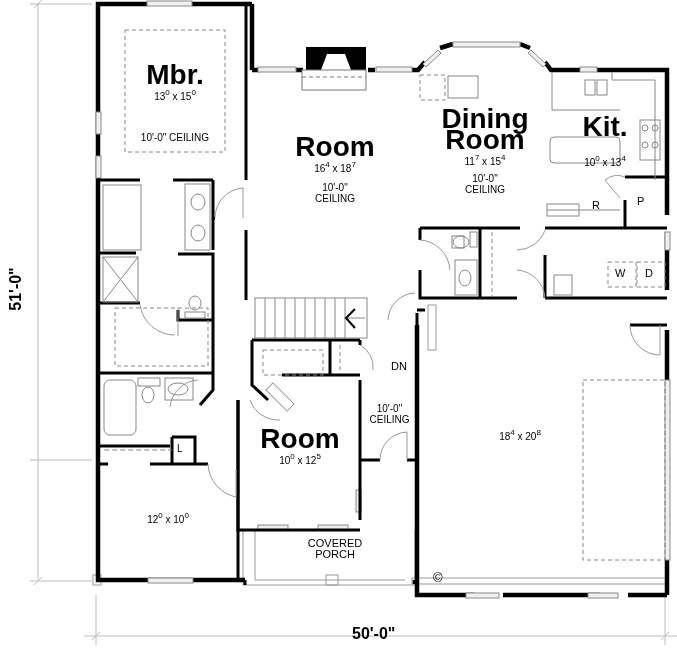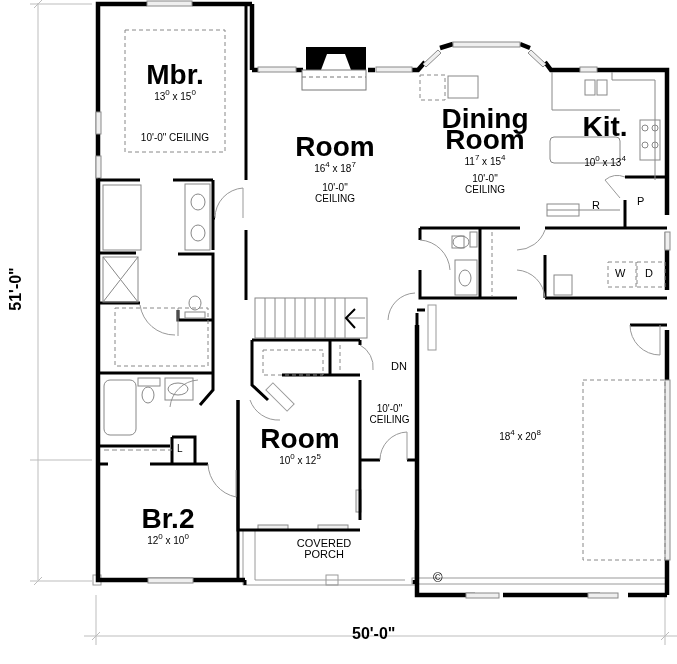--- a/index.html
+++ b/index.html
@@ -242,34 +242,33 @@
   <div class="room-name">Kit.</div>
   <div class="dim" style="margin-top:18px;"><span>10</span><sup>0</sup> x <span>13</span><sup>4</sup></div>
 </div>
 
 <div class="lbl" style="left:245px; top:428px; width:110px;">
   <div class="room-name">Room</div>
   <div class="dim"><span>10</span><sup>0</sup> x <span>12</span><sup>5</sup></div>
 </div>
 
 <div class="lbl" style="left:118px; top:508px; width:100px;">
-  <div class="room-name">Br.2</div>
   <div class="dim"><span>12</span><sup>0</sup> x <span>10</span><sup>0</sup></div>
 </div>
 
 <div class="lbl" style="left:455px; top:425px; width:130px;">
   <div class="dim"><span>18</span><sup>4</sup> x <span>20</span><sup>8</sup></div>
 </div>
 
 <div class="lbl" style="left:362px; top:403px; width:55px;">
   <div class="ceil">10'-0"</div>
   <div class="ceil">CEILING</div>
 </div>
 
-<div class="lbl" style="left:274px; top:538px; width:100px;">
+<div class="lbl" style="left:285px; top:538px; width:100px;">
   <div class="small">COVERED</div>
   <div class="small">PORCH</div>
 </div>
 
 <div class="lbl small" style="left:391px; top:313px;margin-top:48px;">DN</div>
 <div class="lbl small" style="left:592px; top:200px;">R</div>
 <div class="lbl small" style="left:637px; top:196px;">P</div>
 <div class="lbl small" style="left:615px; top:268px;">W</div>
 <div class="lbl small" style="left:645px; top:268px;">D</div>
 <div class="lbl" style="left:177px; top:444px; font-size:10px;">L</div>

